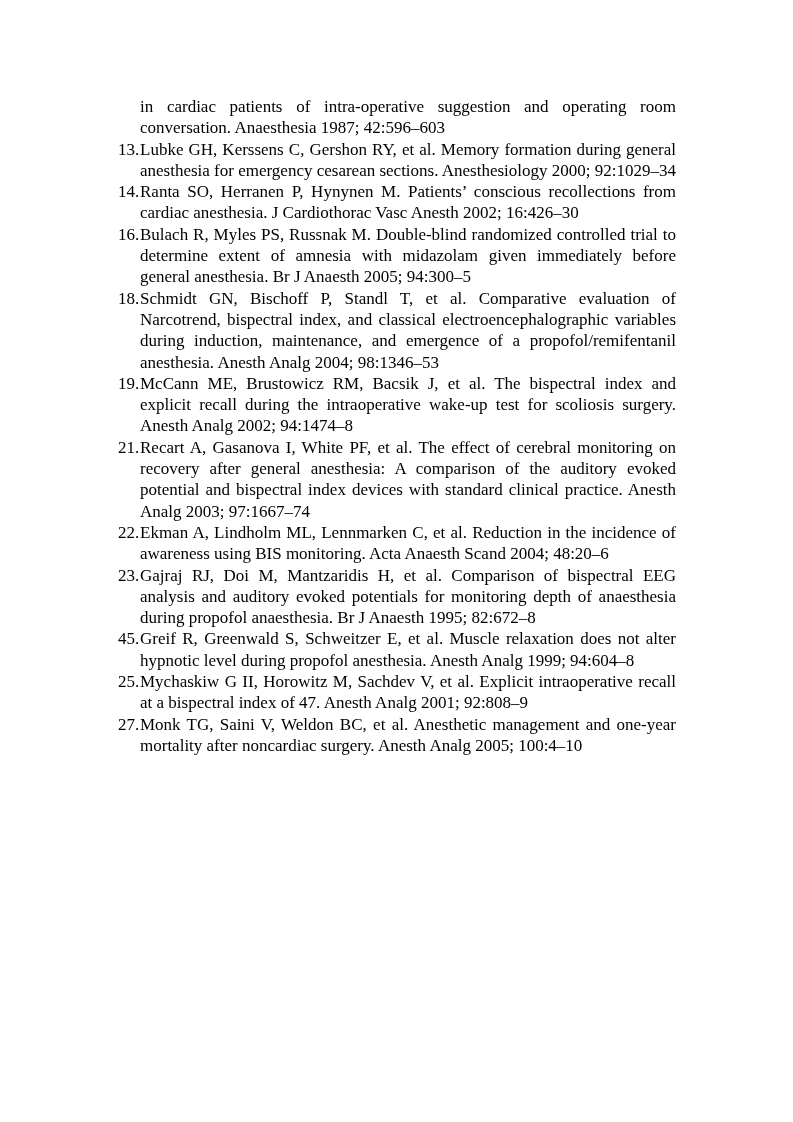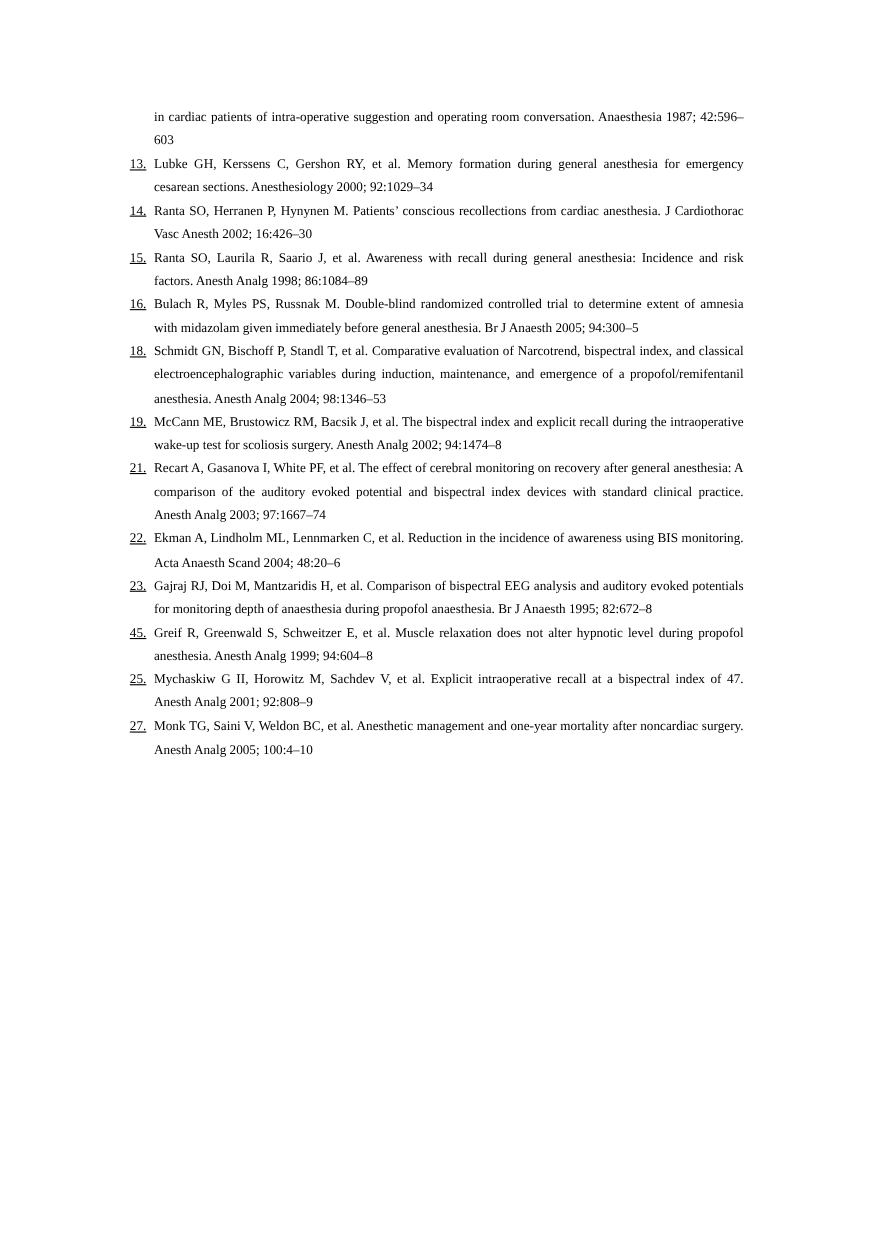--- a/index.html
+++ b/index.html
@@ -15,31 +15,30 @@
     color: #000000;
     overflow: hidden;
   }
   .page {
     position: absolute;
     top: 96px;
     left: 118px;
     width: 558px;
   }
   .references {
-    font-size: 12px;
+    font-size: 17px;
     line-height: 21.3px;
   }
   .ref {
     display: flex;
   }
   .ref-num {
     flex: 0 0 22px;
     text-align: left;
     white-space: nowrap;
-    text-decoration: underline;
   }
   .ref-text {
     flex: 1 1 auto;
     text-align: justify;
   }
 </style>
 </head>
 <body>
 
 <div class="page">
@@ -52,24 +51,20 @@
   <div class="ref">
     <span class="ref-num">13.</span>
     <span class="ref-text">Lubke GH, Kerssens C, Gershon RY, et al. Memory formation during general anesthesia for emergency cesarean sections. Anesthesiology 2000; 92:1029–34</span>
   </div>
 
   <div class="ref">
     <span class="ref-num">14.</span>
     <span class="ref-text">Ranta SO, Herranen P, Hynynen M. Patients’ conscious recollections from cardiac anesthesia. J Cardiothorac Vasc Anesth 2002; 16:426–30</span>
   </div>
 
-  <div class="ref">
-    <span class="ref-num">15.</span>
-    <span class="ref-text">Ranta SO, Laurila R, Saario J, et al. Awareness with recall during general anesthesia: Incidence and risk factors. Anesth Analg 1998; 86:1084–89</span>
-  </div>
 
   <div class="ref">
     <span class="ref-num">16.</span>
     <span class="ref-text">Bulach R, Myles PS, Russnak M. Double-blind randomized controlled trial to determine extent of amnesia with midazolam given immediately before general anesthesia. Br J Anaesth 2005; 94:300–5</span>
   </div>
 
 
   <div class="ref">
     <span class="ref-num">18.</span>
     <span class="ref-text">Schmidt GN, Bischoff P, Standl T, et al. Comparative evaluation of Narcotrend, bispectral index, and classical electroencephalographic variables during induction, maintenance, and emergence of a propofol/remifentanil anesthesia. Anesth Analg 2004; 98:1346–53</span>

